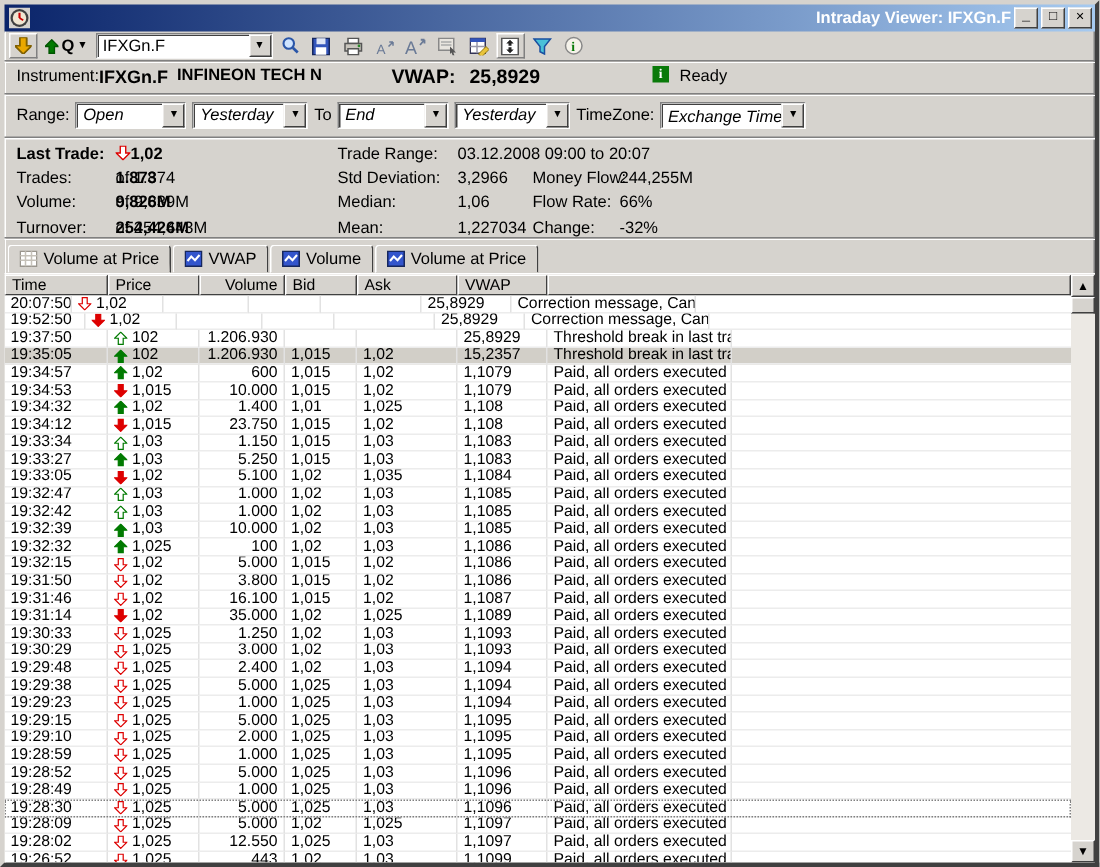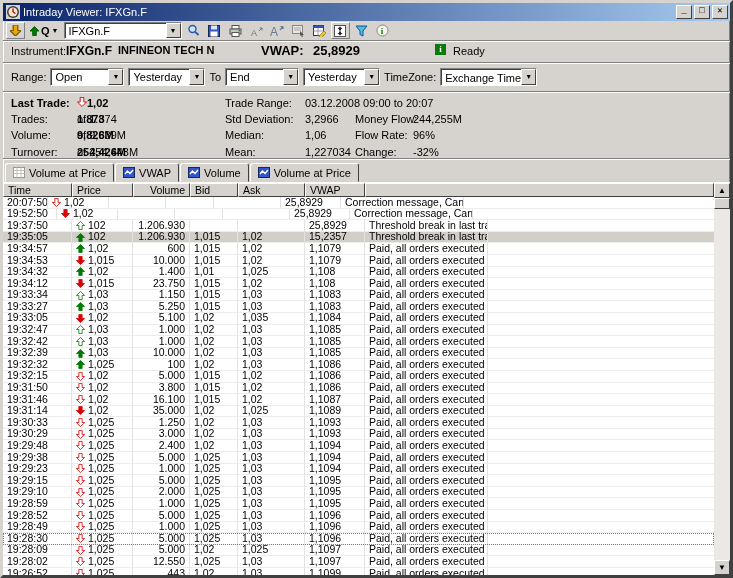--- a/index.html
+++ b/index.html
@@ -2,40 +2,40 @@
 <html><head>
 <meta charset="utf-8">
 <style>
   * { margin:0; padding:0; box-sizing:border-box; }
   html,body { width:733px; height:578px; }
   body { font-family:"Liberation Sans",sans-serif; font-size:11px; color:#000; background:#d6d3ce; overflow:hidden; }
   #window { width:733px; height:578px; background:#d6d3ce; border:3px solid; border-color:#d6d3ce #404040 #404040 #d6d3ce; box-shadow:inset 1px 1px 0 #fff, inset -1px -1px 0 #808080; display:flex; flex-direction:column; }
   
   .titlebar { height:18px; background:linear-gradient(90deg,#0a246a,#a6caf0); display:flex; align-items:center; padding:0 2px; flex:0 0 auto; }
   .titlebar .app-ico { width:14px; height:14px; margin:0 3px 0 1px; flex:0 0 auto; }
-  .titlebar .title { color:#fff; font-weight:normal; font-size:11px; flex:1; white-space:nowrap; }
+  .titlebar .title { color:#fff; font-weight:bold; font-size:11px; flex:1; white-space:nowrap;text-align:right; }
   .winbtn { width:16px; height:14px; background:#d6d3ce; border:1px solid; border-color:#fff #404040 #404040 #fff; font-size:9px; line-height:11px; text-align:center; margin-left:2px; font-weight:bold; color:#000; font-family:"Liberation Mono",monospace; }
   
   .toolbar { height:20px; display:flex; align-items:center; padding:1px 3px; gap:2px; border-bottom:1px solid #808080; box-shadow:0 1px 0 #fff; flex:0 0 auto; }
   .tbtn { height:17px; min-width:19px; display:flex; align-items:center; justify-content:center; background:#d6d3ce; }
   .tbtn.raised { border:1px solid; border-color:#fff #808080 #808080 #fff; }
   .quote { display:flex; align-items:center; gap:2px; padding:0 3px; height:17px; }
   .quote b { font-size:11px; }
   .ddglyph { font-size:7px; color:#000; }
   .combo { display:flex; height:17px; border:1px solid #808080; border-right-color:#fff; border-bottom-color:#fff; box-shadow:inset 1px 1px 0 #404040; background:#fff; width:118px; }
   .combo .ctext { flex:1; padding:2px 3px 0 4px; font-size:11px; white-space:nowrap; }
   .combo .cbtn { width:15px; background:#d6d3ce; border:1px solid; border-color:#fff #404040 #404040 #fff; text-align:center; font-size:7px; line-height:13px; }
   
   .insrow { height:21px; position:relative; flex:0 0 auto; }
   .insrow span { position:absolute; top:4px; white-space:nowrap; }
   
   .rangerow { height:30px; border-top:1px solid #808080; border-bottom:1px solid #808080; box-shadow:inset 0 1px 0 #fff, 0 1px 0 #fff; display:flex; align-items:center; padding-left:8px; gap:4px; flex:0 0 auto; }
   .rangerow label { white-space:nowrap; }
   .rcombo { display:flex; height:18px; border:1px solid #808080; border-right-color:#fff; border-bottom-color:#fff; box-shadow:inset 1px 1px 0 #404040; background:#fff; }
-  .rcombo .ctext { flex:1; padding:2px 16px 0 4px; white-space:nowrap; overflow:hidden; }
+  .rcombo .ctext { flex:1; padding:2px 16px 0 4px; white-space:nowrap; overflow:hidden;font-style:italic; }
   .rcombo .cbtn { width:15px; background:#d6d3ce; border:1px solid; border-color:#fff #404040 #404040 #fff; text-align:center; font-size:7px; line-height:14px; flex:0 0 auto; }
   
   .stats { height:67px; position:relative; border-bottom:1px solid #808080; box-shadow:0 1px 0 #fff; flex:0 0 auto; }
   .stats span { position:absolute; white-space:nowrap; }
   .sl1 { left:8px; }  .sv1 { left:74px; }
   .sl2 { left:222px; } .sv2 { left:302px; }
   .sl3 { left:352px; } .sv3 { left:410px; }
   .srow0 { top:5px; } .srow1 { top:21px; } .srow2 { top:37px; } .srow3 { top:54px; }
   .bold { font-weight:bold; }
   
@@ -221,21 +221,21 @@
         <span class="sv2 srow1">3,2966</span>
         <span class="sl3 srow1">Money Flow:</span>
         <span class="sv3 srow1">244,255M</span>
       </div>
       <div>
         <span class="sl1 srow2 ">Volume:</span>
         <span class="sv1 srow2"><span class="bold">9,826M</span> of 9,839M</span>
         <span class="sl2 srow2">Median:</span>
         <span class="sv2 srow2">1,06</span>
         <span class="sl3 srow2">Flow Rate:</span>
-        <span class="sv3 srow2">96%</span>
+        <span class="sv3 srow2">66%</span>
       </div>
       <div>
         <span class="sl1 srow3 ">Turnover:</span>
         <span class="sv1 srow3"><span class="bold">254,426M</span> of 254,443M</span>
         <span class="sl2 srow3">Mean:</span>
         <span class="sv2 srow3">1,227034</span>
         <span class="sl3 srow3">Change:</span>
         <span class="sv3 srow3">-32%</span>
       </div>
     </div>

